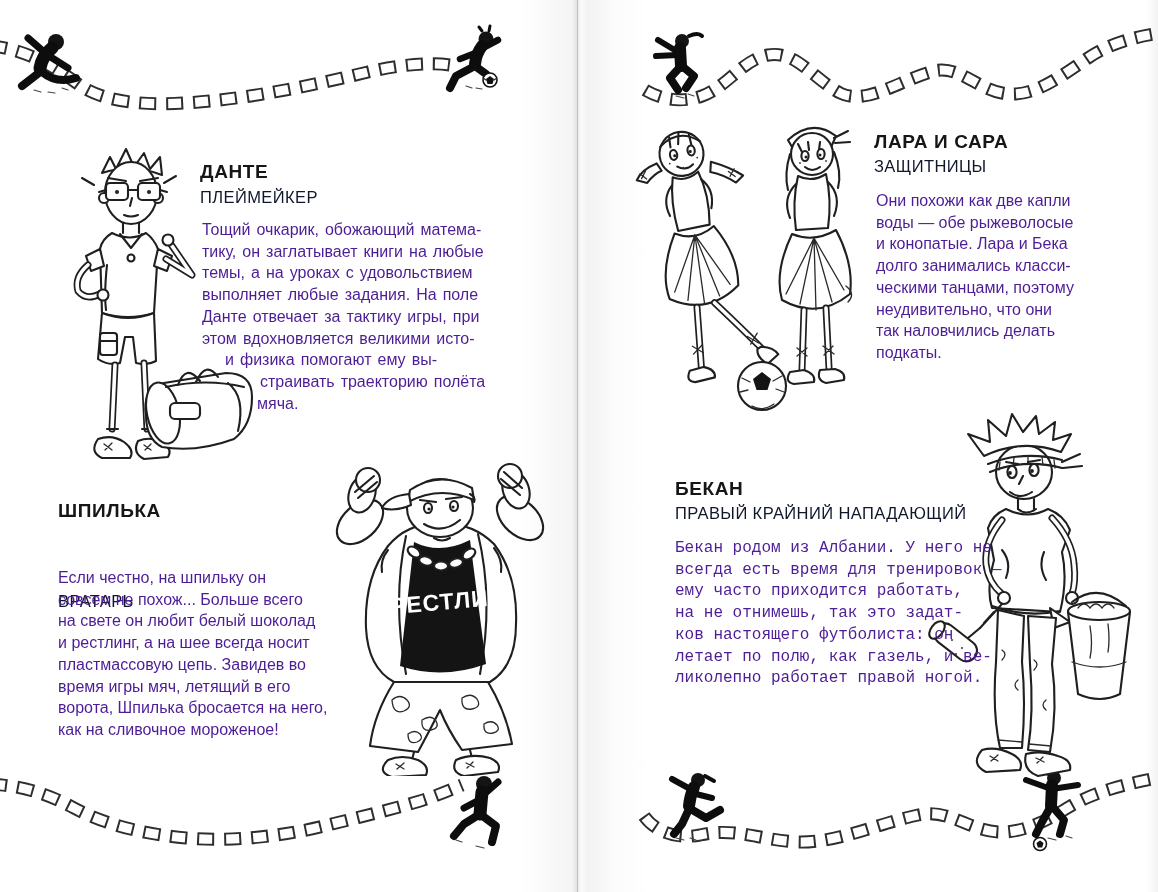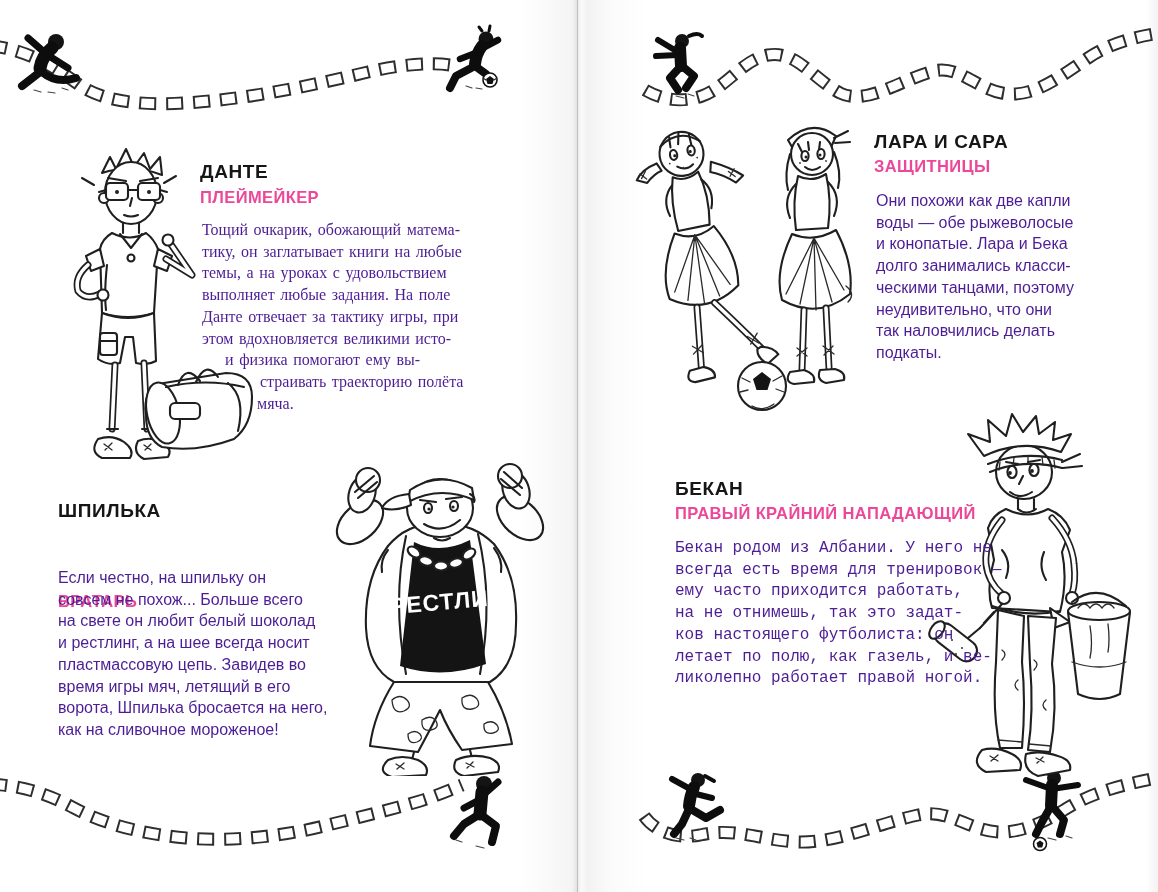--- a/index.html
+++ b/index.html
@@ -7,24 +7,24 @@
           font-family:"Liberation Sans","DejaVu Sans",sans-serif;color:#1c1c1c;}
   
   .spine{position:absolute;left:520px;top:0;width:130px;height:892px;pointer-events:none;
          background:linear-gradient(to right,rgba(0,0,0,0) 0%,rgba(0,0,0,0.045) 40%,rgba(0,0,0,0.10) 43.5%,
                     rgba(0,0,0,0.02) 47%,rgba(0,0,0,0.05) 52%,rgba(0,0,0,0.015) 70%,rgba(0,0,0,0) 100%);}
   .spine-line{position:absolute;left:577px;top:0;width:1px;height:892px;background:rgba(0,0,0,0.18);}
   .edge-right{position:absolute;right:0;top:0;width:12px;height:892px;
          background:linear-gradient(to left,rgba(0,0,0,0.05),rgba(0,0,0,0));}
   
   .char-name{position:absolute;font-weight:bold;font-size:19px;letter-spacing:0.6px;color:#161616;}
-  .char-role{position:absolute;font-weight:bold;font-size:16.5px;letter-spacing:0.4px;color:#ec4899;}
+  .char-role{position:absolute;font-weight:normal;font-size:16.5px;letter-spacing:0.4px;color:#0f172a;}
   .lines{position:absolute;font-size:16px;line-height:21.7px;color:#4c1d95;}
   .lines div{white-space:pre;}
-  .justify-wide div{word-spacing:1.6px;font-family:Liberation Serif, serif;}
+  .justify-wide div{word-spacing:1.6px;}
   .dante-lines div:nth-child(7){margin-left:23px;}
   .dante-lines div:nth-child(8){margin-left:58px;}
   .dante-lines div:nth-child(9){margin-left:55px;}
   .dante-lines div:nth-child(10){margin-left:60px;}
   .illus{position:absolute;}
   svg{display:block;}
   .deco{position:absolute;left:0;top:0;}
   
   .ink{stroke:#1f1f1f;stroke-width:2.1;fill:#ffffff;stroke-linecap:round;stroke-linejoin:round;}
   .ink-l{stroke:#1f1f1f;stroke-width:2.1;fill:none;stroke-linecap:round;stroke-linejoin:round;}

